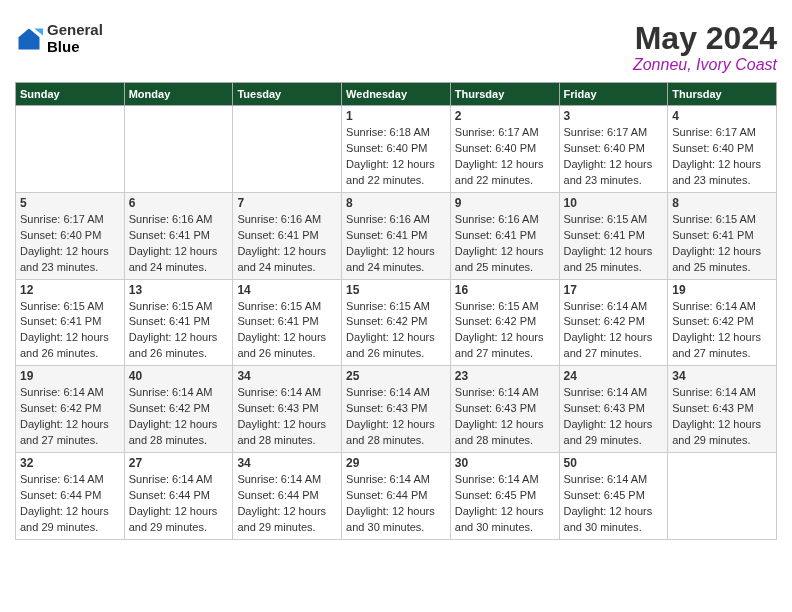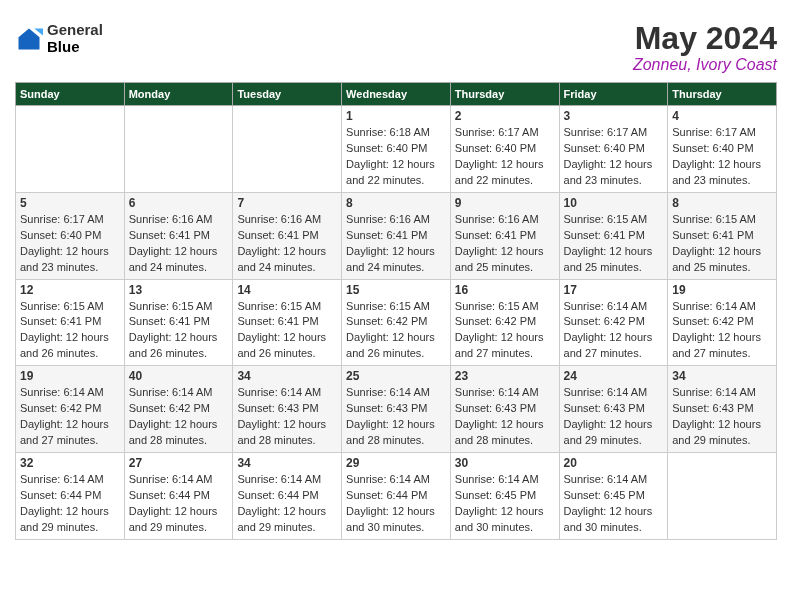--- a/index.html
+++ b/index.html
@@ -351,21 +351,21 @@
 and 30 minutes.</div>
           </td>
           <td>
             <div class="day-num">30</div>
             <div class="day-info">Sunrise: 6:14 AM
 Sunset: 6:45 PM
 Daylight: 12 hours
 and 30 minutes.</div>
           </td>
           <td>
-            <div class="day-num">20</div>
+            <div class="day-num">50</div>
             <div class="day-info">Sunrise: 6:14 AM
 Sunset: 6:45 PM
 Daylight: 12 hours
 and 30 minutes.</div>
           </td>
           <td class="empty-cell"></td>
         </tr>
       </tbody>
   </table>
 </div>

